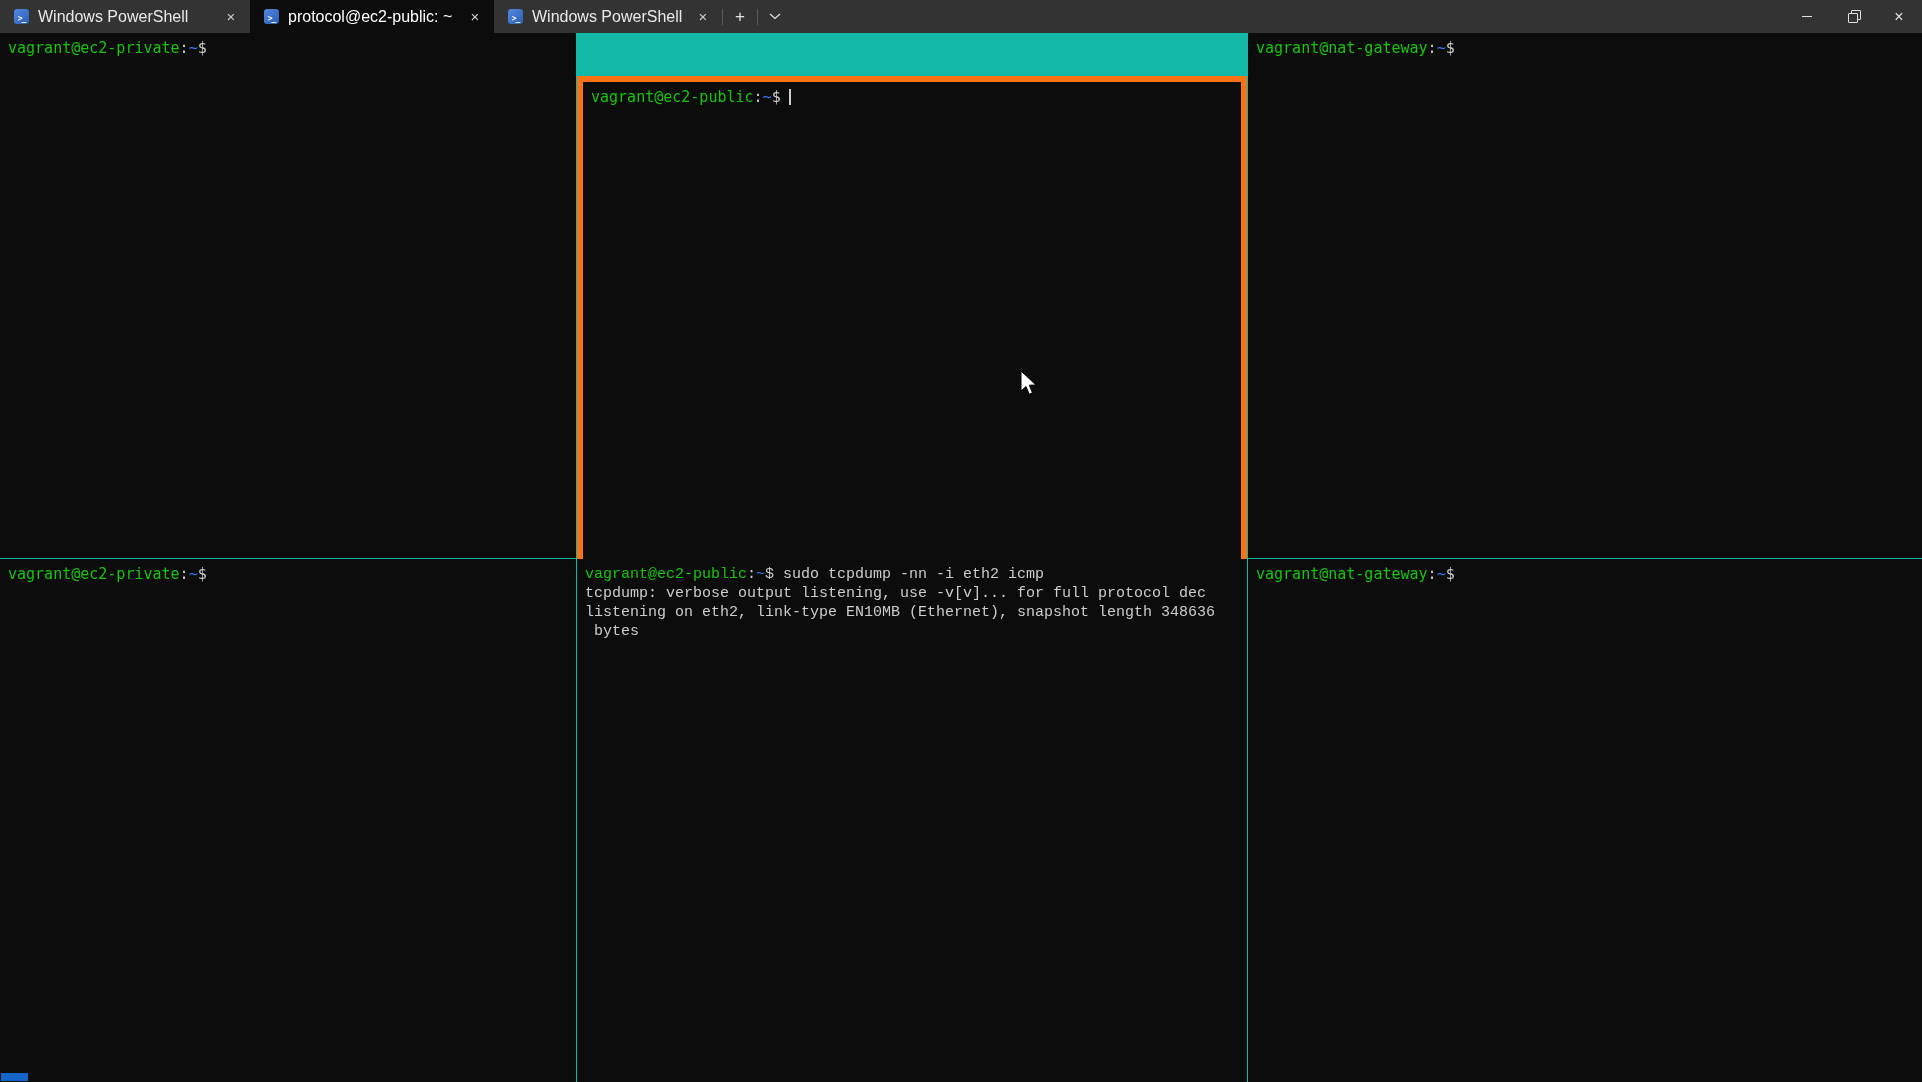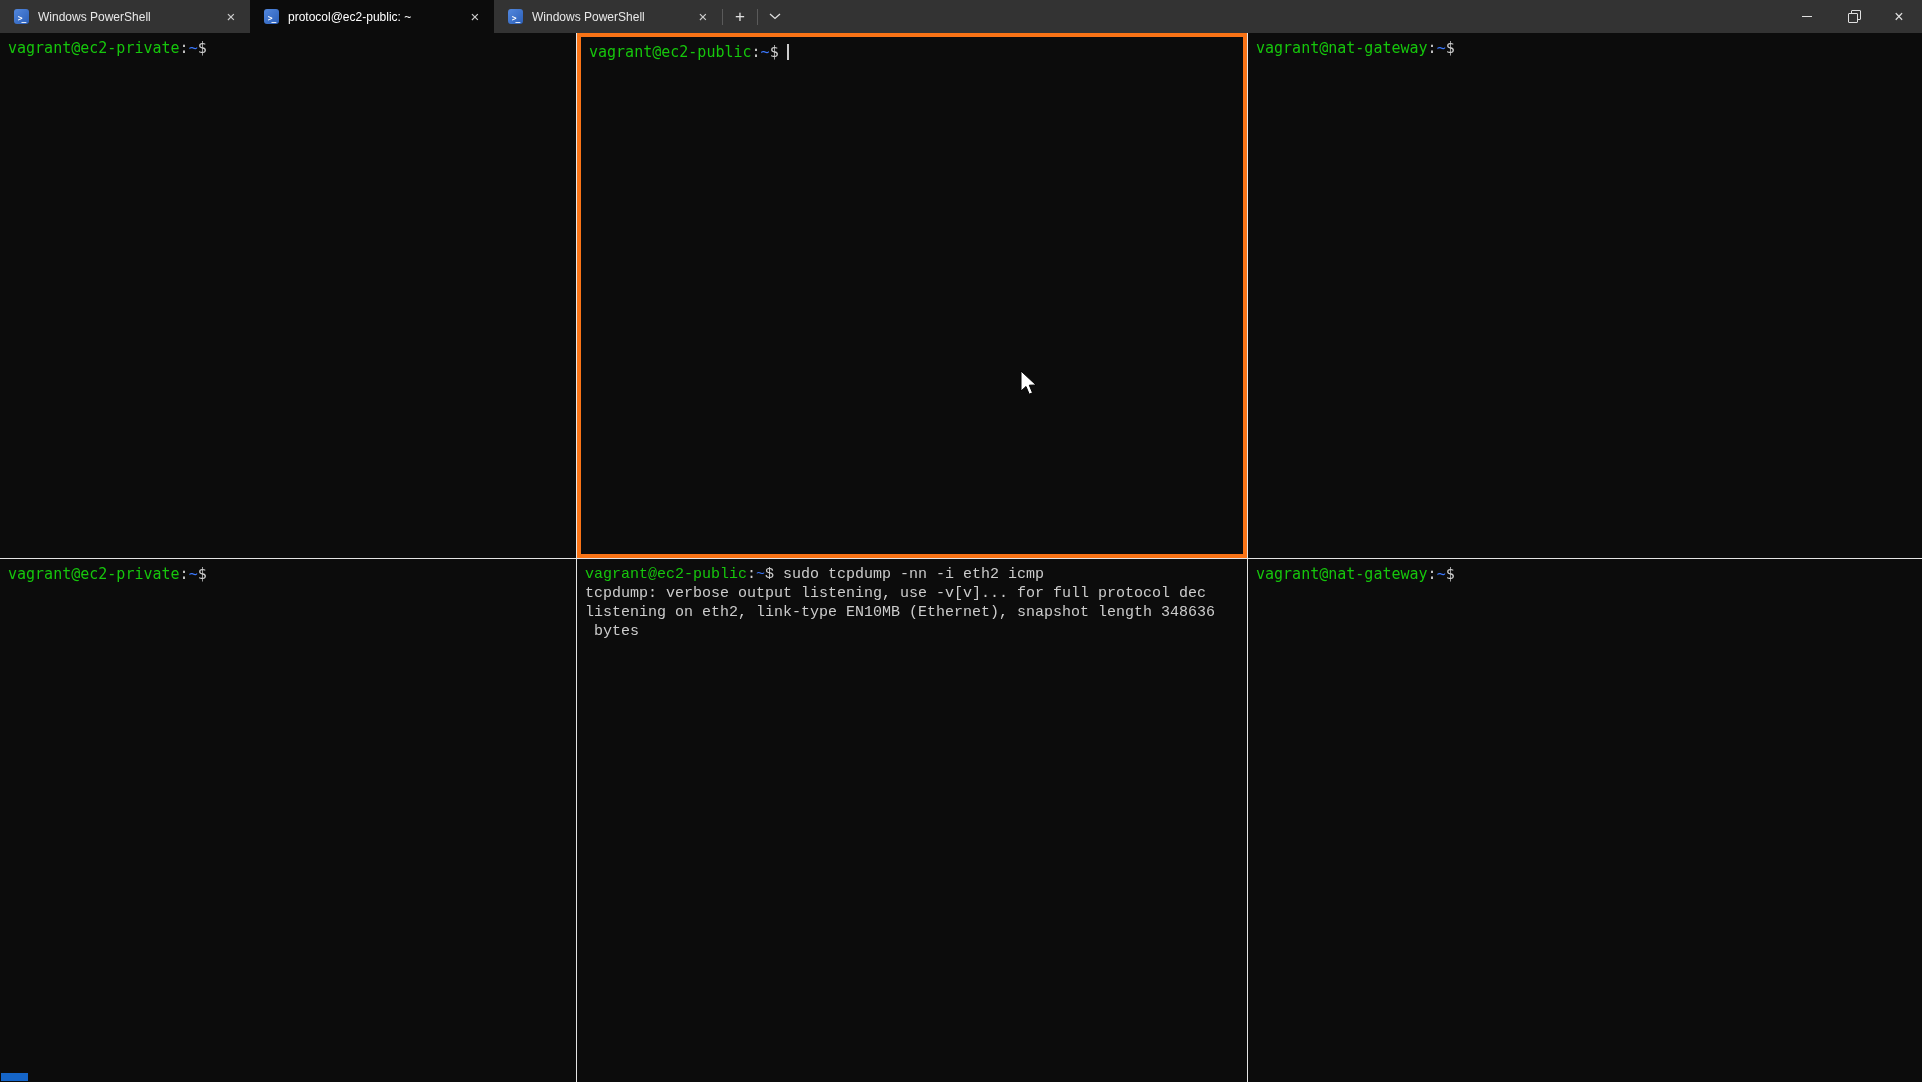--- a/index.html
+++ b/index.html
@@ -16,21 +16,21 @@
   .tabbar {
     position:absolute; left:0; top:0; width:1922px; height:33px;
     background:#333333; display:flex; align-items:stretch;
   }
   .tab {
     display:flex; align-items:center; gap:9px;
     padding:0 9px 0 14px; height:33px; cursor:default;
     background:#333333; color:#E8E8E8;
   }
   .tab.active { background:#0C0C0C; color:#FFFFFF; }
-  .tab-title { font-size:12px; white-space:nowrap; flex:1 1 auto; }
+  .tab-title { font-size:16px; white-space:nowrap; flex:1 1 auto; }
   .tab-close {
     font-size:15px; line-height:15px; color:#CFCFCF; width:20px; height:20px;
     display:flex; align-items:center; justify-content:center; border-radius:3px;
   }
   .ps-icon {
     width:15px; height:15px; border-radius:3px; flex:0 0 auto;
     background:linear-gradient(135deg,#5388DE,#2B5FB8);
     display:flex; align-items:flex-end; justify-content:center;
     overflow:hidden;
   }
@@ -52,28 +52,28 @@
     border:1px solid #E0E0E0; border-radius:1px;
   }
   .restore-glyph::after {
     content:""; position:absolute; left:0; top:2px; width:8px; height:8px;
     border:1px solid #E0E0E0; background:#333333; border-radius:1px;
   }
 
   
   .content {
     position:absolute; left:0; top:33px; width:1922px; height:1049px;
-    background:#e5e5e5;
+    background:#14b8a6;
   }
   .pane {
     position:absolute; background:#0C0C0C; overflow:hidden;
     font-family:"DejaVu Sans Mono", monospace; font-size:15px; line-height:19px;
     color:#CCCCCC; padding:6px 8px;
   }
-  .pane.active-pane { border:4px solid #f97316; }
+  .pane.active-pane { border:6px solid #f97316;margin-top:43px; }
   .pane-tl { left:0;    top:0;   width:576px; height:525px; }
   .pane-tm { left:577px; top:0;  width:670px; height:525px; }
   .pane-tr { left:1248px; top:0; width:674px; height:525px; }
   .pane-bl { left:0;    top:526px; width:576px; height:523px; }
   .pane-bm { left:577px; top:526px; width:670px; height:523px;font-family:Liberation Mono, monospace; }
   .pane-br { left:1248px; top:526px; width:674px; height:523px; }
 
   .term-line { white-space:pre; }
   .green { color:#16C60C; }
   .blue  { color:#3B78FF; }

